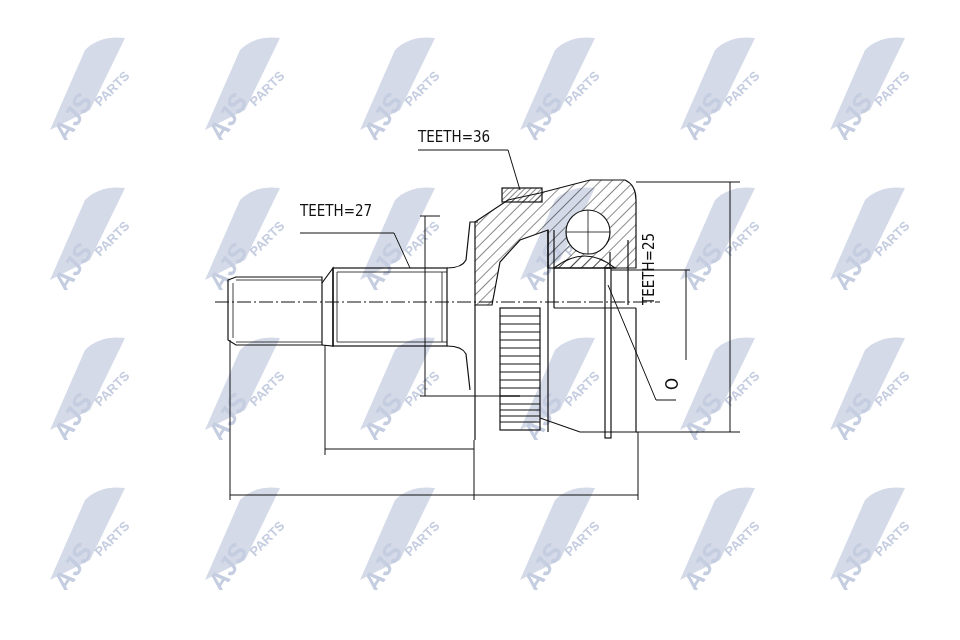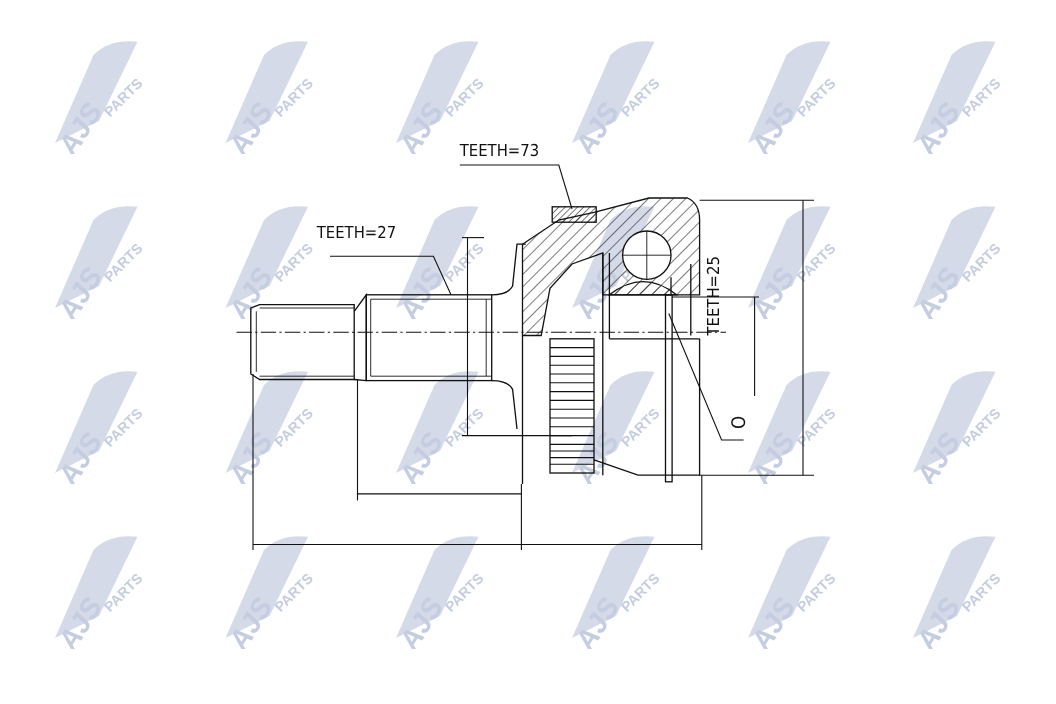--- a/index.html
+++ b/index.html
@@ -219,17 +219,17 @@
       <line x1="325" y1="449" x2="474" y2="449" stroke-width="1"></line>
       <line x1="230" y1="495" x2="474" y2="495" stroke-width="1"></line>
       <line x1="474" y1="495" x2="638" y2="495" stroke-width="1"></line>
 
       <path d="M300 233 L394 233 L410 268" stroke-width="1"></path>
       <path d="M418 150 L508 150 L520 190" stroke-width="1"></path>
       <path d="M608 285 L656 400 L676 400" stroke-width="1"></path>
     </g>
   </svg>
 
-  <div class="lbl" style="left:418px;top:128px">TEETH=73</div>
-  <div class="lbl" style="left:288px;top:202px">TEETH=27</div>
+  <div class="lbl" style="left:418px;top:128px">TEETH=36</div>
+  <div class="lbl" style="left:300px;top:202px">TEETH=27</div>
   <div class="lbl" style="left:640px;top:305px;transform:rotate(-90deg);transform-origin:left top;">TEETH=25</div>
   <div class="lbl" style="left:662px;top:390px;transform:rotate(-90deg);transform-origin:left top;font-size:17px">O</div>
 </div>
 
 </body></html>

